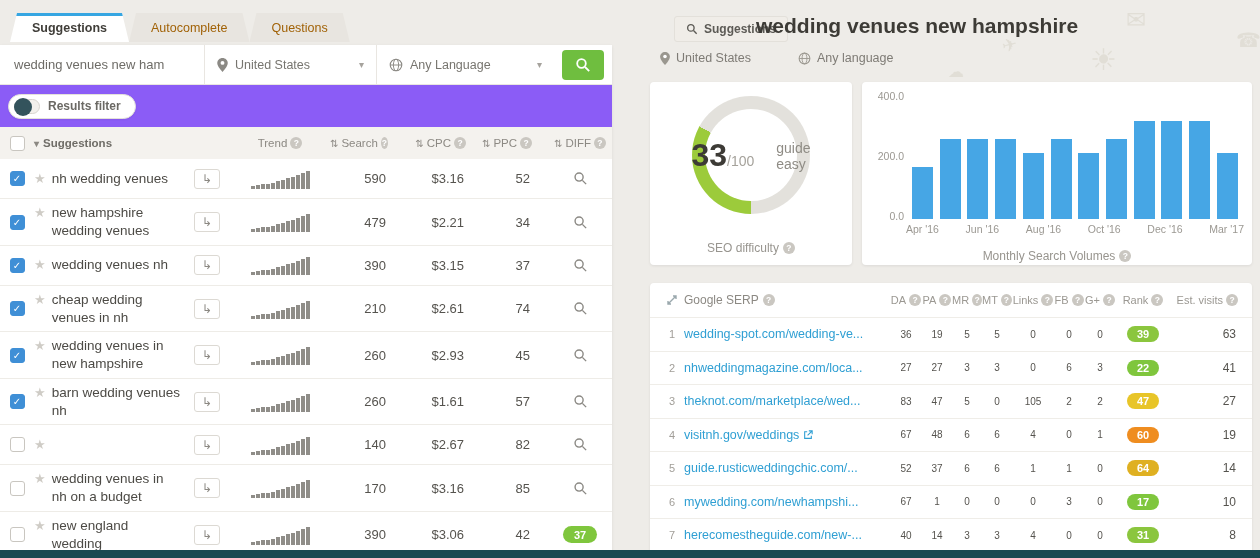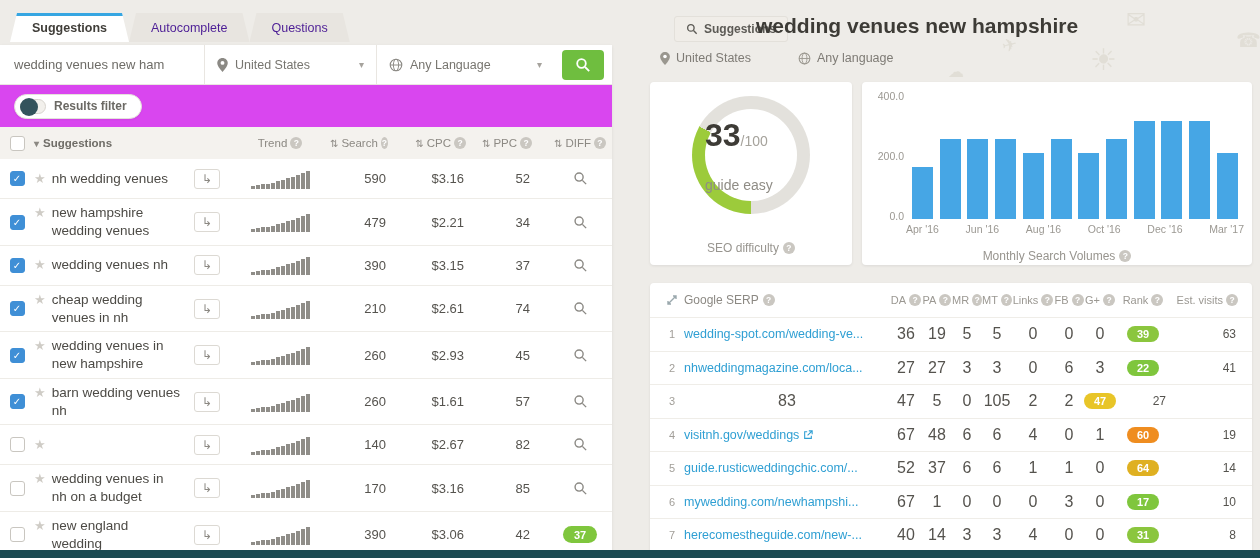--- a/index.html
+++ b/index.html
@@ -12,37 +12,37 @@
   .doodle:nth-child(1){ left:866px; top:16px; font-size:20px; }
   .doodle:nth-child(2){ left:1002px; top:34px; font-size:18px; transform:rotate(-14deg); }
   .doodle:nth-child(3){ left:1126px; top:6px; font-size:24px; }
   .doodle:nth-child(4){ left:1090px; top:42px; font-size:30px; }
   .doodle:nth-child(5){ left:948px; top:62px; font-size:16px; }
   .doodle:nth-child(6){ left:1236px; top:28px; font-size:20px; }
 
   
   .left-panel { position:absolute; left:0; top:0; width:612px; height:558px; z-index:2; }
   .tabs-bar { position:absolute; left:10px; top:13px; display:flex; align-items:flex-end; }
-  .tab { padding:8px 22px 7px; font-size:12.5px; color:#4c1d95; background:#e8e5e0;
+  .tab { padding:8px 22px 7px; font-size:12.5px; color:#a16207; background:#e8e5e0;
          clip-path:polygon(7px 0, calc(100% - 7px) 0, 100% 100%, 0 100%); cursor:pointer; }
   .tab.active { background:#ffffff; color:#403e39; font-weight:bold; border-top:3px solid #36a6e2; padding-top:5px; }
   .panel-body { position:absolute; left:0; top:45px; width:612px; height:513px; background:#ffffff;
                 display:flex; flex-direction:column; overflow:hidden; box-shadow:0 1px 3px rgba(0,0,0,.08); }
 
   .searchbar { display:flex; align-items:stretch; height:40px; border-bottom:1px solid #e9e6e1; }
   .searchbar input { flex:1; border:none; outline:none; padding:0 14px; font-size:13px; color:#6e6c67;
                      font-family:"Liberation Sans", sans-serif; }
   .sel { display:flex; align-items:center; gap:7px; padding:0 12px; border-left:1px solid #e9e6e1;
          font-size:12.5px; color:#77756f; cursor:pointer; }
   .sel-country { width:172px; } .sel-lang { width:178px; }
   .sel .caret { margin-left:auto; color:#a6a39d; font-size:10px; }
   .search-btn { width:42px; height:30px; margin:5px 8px 0 8px; background:#6fbe3f; border:none; border-radius:4px;
                 display:flex; align-items:center; justify-content:center; cursor:pointer; }
 
-  .filter-row { height:42px; display:flex; align-items:center; padding-left:14px; background:#d946ef; }
+  .filter-row { height:42px; display:flex; align-items:center; padding-left:8px; background:#8b5cf6; }
   .filter-pill { display:inline-flex; align-items:center; gap:8px; background:#fff; border:1px solid #e4e1db;
                  border-radius:16px; padding:4px 14px 4px 5px; box-shadow:0 1px 2px rgba(0,0,0,.05); cursor:pointer; }
   .switch { width:26px; height:15px; border-radius:8px; background:#f2f0ec; border:1px solid #d8d5cf; position:relative; }
   .switch .knob { position:absolute; left:-1px; top:-2px; width:18px; height:18px; border-radius:50%; background:#33535c; }
   .filter-label { font-size:12px; color:#6b6964; font-weight:bold; }
 
   .ktable { flex:1; overflow:hidden; display:flex; flex-direction:column; }
   .khead, .krow { display:grid; grid-template-columns:34px 1fr 46px 100px 74px 78px 66px 64px; align-items:center; }
   .khead { background:#f4f2ee; min-height:32px; font-size:11.5px; color:#8c8983; }
   .khead .thr { text-align:right; padding-right:16px; display:flex; justify-content:flex-end; align-items:center; gap:3px; }
@@ -77,21 +77,21 @@
                font-size:12px; color:#5c5a55; font-weight:bold; cursor:pointer; z-index:2; }
   .rp-title { position:absolute; left:126px; top:14px; font-size:21px; font-weight:bold; color:#3d3b36; z-index:2; }
   .rp-loc, .rp-lang { position:absolute; top:51px; display:flex; align-items:center; gap:6px;
                       font-size:12.5px; color:#7e7b75; z-index:2; }
   .rp-loc { left:30px; } .rp-lang { left:168px; }
 
   .card { position:absolute; background:#fff; border-radius:4px; box-shadow:0 1px 3px rgba(0,0,0,.08); z-index:2; }
   .gauge-card { left:20px; top:82px; width:202px; height:183px; }
   .gauge-ring { position:absolute; left:42px; top:14px; width:118px; height:118px; border-radius:50%; }
   .gauge-hole { position:absolute; inset:13px; background:#fff; border-radius:50%; display:flex;
-                flex-direction:column; align-items:flex-start; justify-content:center;gap:22px; }
+                flex-direction:row; align-items:center; justify-content:center;gap:22px; }
   .gauge-score { display:flex; align-items:baseline; }
   .gauge-score .big { font-size:32px; font-weight:bold; color:#3d3b36; }
   .gauge-score .max { font-size:14px; color:#a5a29b; }
   .gauge-caption { font-size:14px; color:#8f8c85; margin-top:1px; }
   .gauge-label { position:absolute; bottom:10px; width:100%; text-align:center; font-size:12px; color:#98958f;
                  display:flex; justify-content:center; align-items:center; gap:4px; }
 
   .chart-card { left:232px; top:82px; width:390px; height:183px; }
   .ylab { position:absolute; width:36px; text-align:right; font-size:10.5px; color:#9b9892; }
   .ylab.y400 { left:6px; top:8px; } .ylab.y200 { left:6px; top:68px; } .ylab.y0 { left:6px; top:128px; }
@@ -107,21 +107,21 @@
   .shead, .srow { display:grid; grid-template-columns:24px 206px 32px 30px 30px 30px 42px 30px 32px 54px 1fr;
                   align-items:center; padding:0 12px 0 10px; }
   .shead { height:34px; font-size:11px; color:#9b9892; }
   .shead .col { display:flex; justify-content:center; align-items:center; gap:3px; }
   .shead .col.last { justify-content:flex-end; padding-right:2px; }
   .serp-title { color:#8c8983; display:flex; align-items:center; gap:4px; font-size:12px; }
   .srow { height:33.5px; border-top:1px solid #efede8; }
   .pos { font-size:11px; color:#a19e98; text-align:center; }
   .surl { font-size:12.5px; color:#2f9fd3; white-space:nowrap; overflow:hidden; text-overflow:ellipsis;
           cursor:pointer; display:flex; align-items:center; gap:4px; }
-  .sv { font-size:16px; color:#55534e; text-align:center; }
+  .sv { font-size:10px; color:#55534e; text-align:center; }
   .rankwrap { display:flex; justify-content:center; }
   .rank-badge { min-width:32px; height:16px; border-radius:9px; color:#fff; font-size:11px; font-weight:bold;
                 display:inline-flex; align-items:center; justify-content:center; }
   .visits { font-size:12px; color:#55534e; text-align:right; padding-right:4px; }
   .ext-icon { display:none; flex:none; }
 
   .footer-bar { position:absolute; left:0; bottom:0; width:1260px; height:8px; background:#1b4a52; z-index:10; }
 </style>
 </head>
 <body>
@@ -715,20 +715,23 @@
         <span class="sv">0</span>
         <span class="sv">6</span>
         <span class="sv">3</span>
       <span class="rankwrap">
           <span class="rank-badge" style="background: rgb(127, 198, 61);">22</span>
         </span>
       <span class="visits">41</span>
     </div>
     <div class="srow">
       <span class="pos">3</span>
+      <span class="surl">
+          <span>theknot.com/marketplace/wed...</span>
+        </span>
       <span class="sv">83</span>
         <span class="sv">47</span>
         <span class="sv">5</span>
         <span class="sv">0</span>
         <span class="sv">105</span>
         <span class="sv">2</span>
         <span class="sv">2</span>
       <span class="rankwrap">
           <span class="rank-badge" style="background: rgb(232, 197, 40);">47</span>
         </span>

